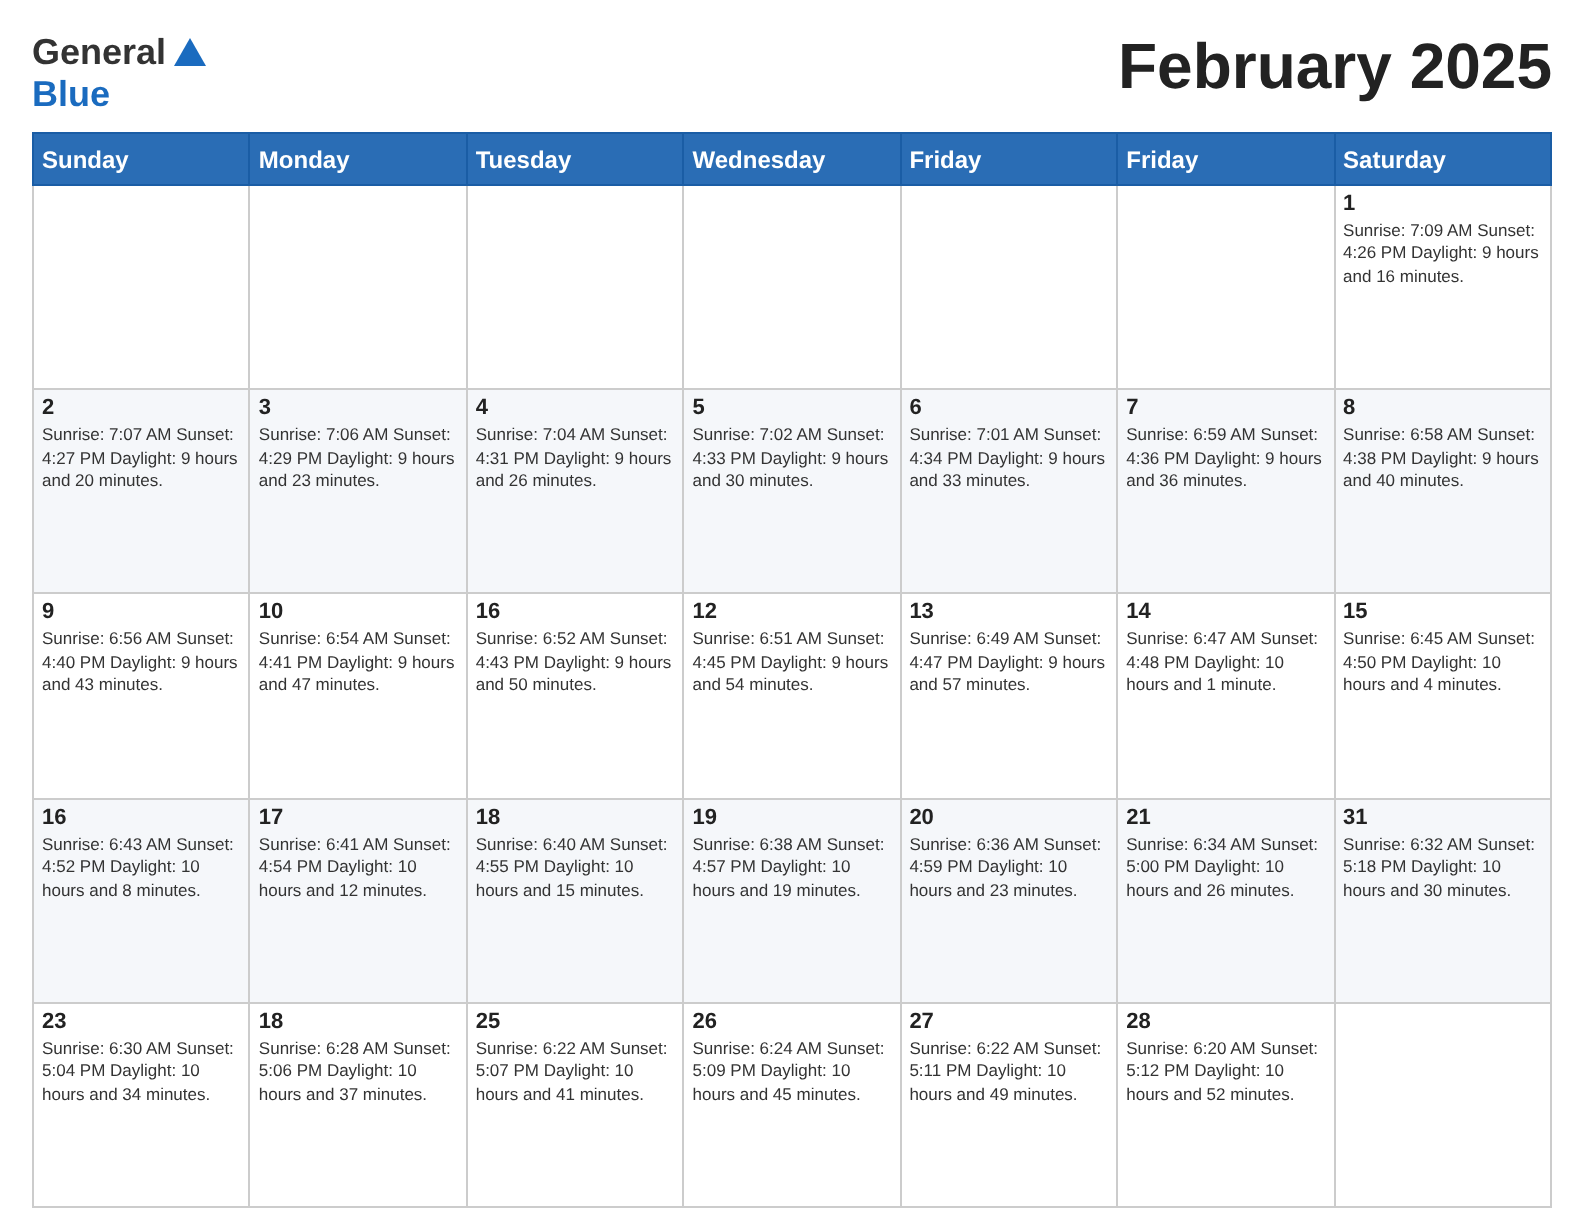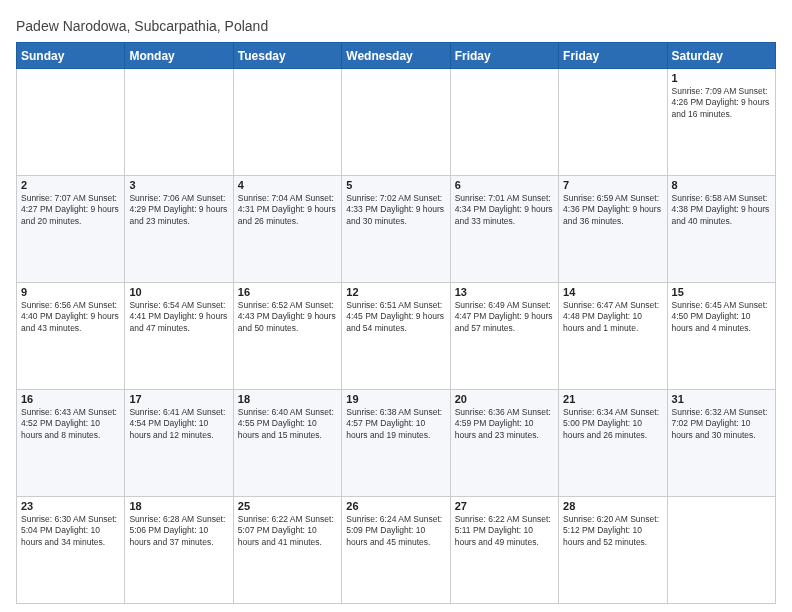--- a/index.html
+++ b/index.html
@@ -109,22 +109,31 @@
       font-size: 8.5px;
       color: #333;
       line-height: 1.35;
     }
   </style>
 </head>
 <body>
 
 <div class="page">
   <div class="header">
+    <div class="logo">
+      <div class="logo-text">
+        <span class="logo-general">General</span>
+        <svg class="logo-icon" viewBox="0 0 20 20">
+          <polygon points="10,2 18,16 2,16" fill="#1a6bbf"></polygon>
+        </svg>
+      </div>
+      <span class="logo-blue">Blue</span>
+    </div>
     <div class="title-section">
-      <div class="location">Padew Narodowa, Subcarpathia, Poland</div>
+      <div class="month-year">February 2025</div>
     </div>
   </div>
 
   <table class="calendar">
     <thead>
       <tr>
         <th>Sunday</th>
         <th>Monday</th>
         <th>Tuesday</th>
         <th>Wednesday</th>
@@ -269,21 +278,21 @@
           </td>
           <td>
             <span class="day-num">21</span>
             <div class="day-info">Sunrise: 6:34 AM
 Sunset: 5:00 PM
 Daylight: 10 hours and 26 minutes.</div>
           </td>
           <td>
             <span class="day-num">31</span>
             <div class="day-info">Sunrise: 6:32 AM
-Sunset: 7:02 PM
+Sunset: 5:18 PM
 Daylight: 10 hours and 30 minutes.</div>
           </td>
         </tr>
         <tr>
           <td>
             <span class="day-num">23</span>
             <div class="day-info">Sunrise: 6:30 AM
 Sunset: 5:04 PM
 Daylight: 10 hours and 34 minutes.</div>
           </td>

